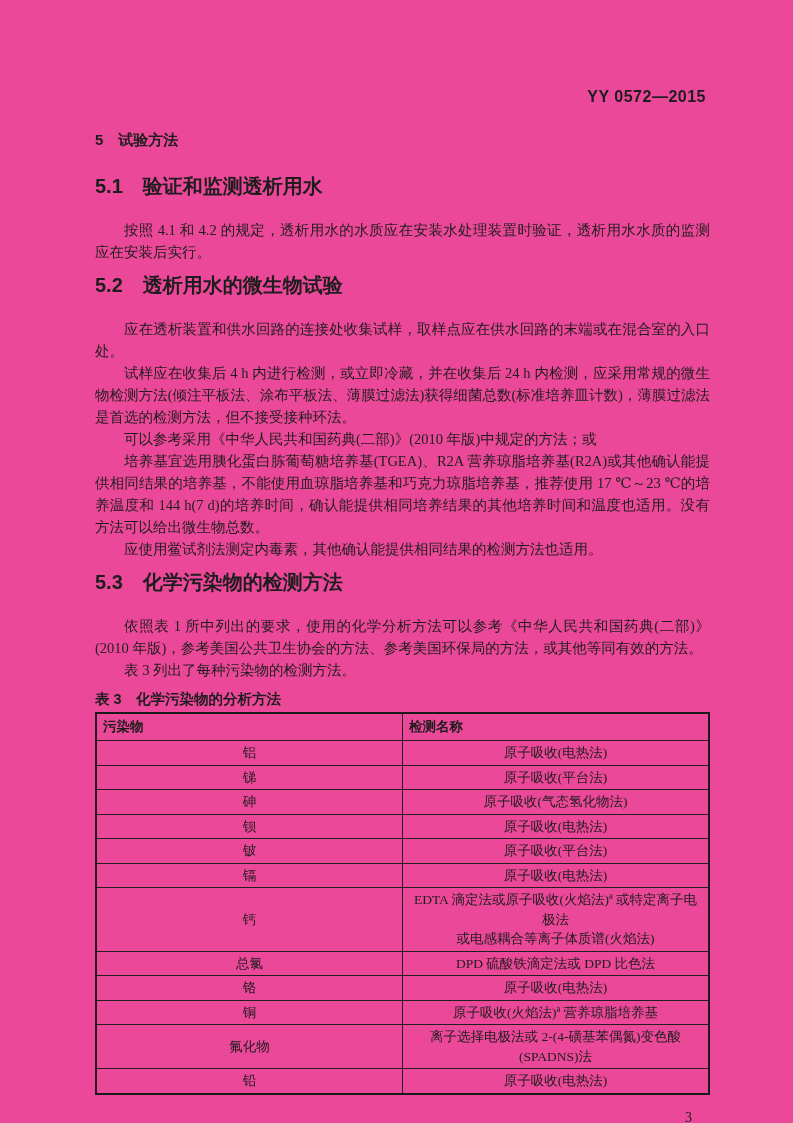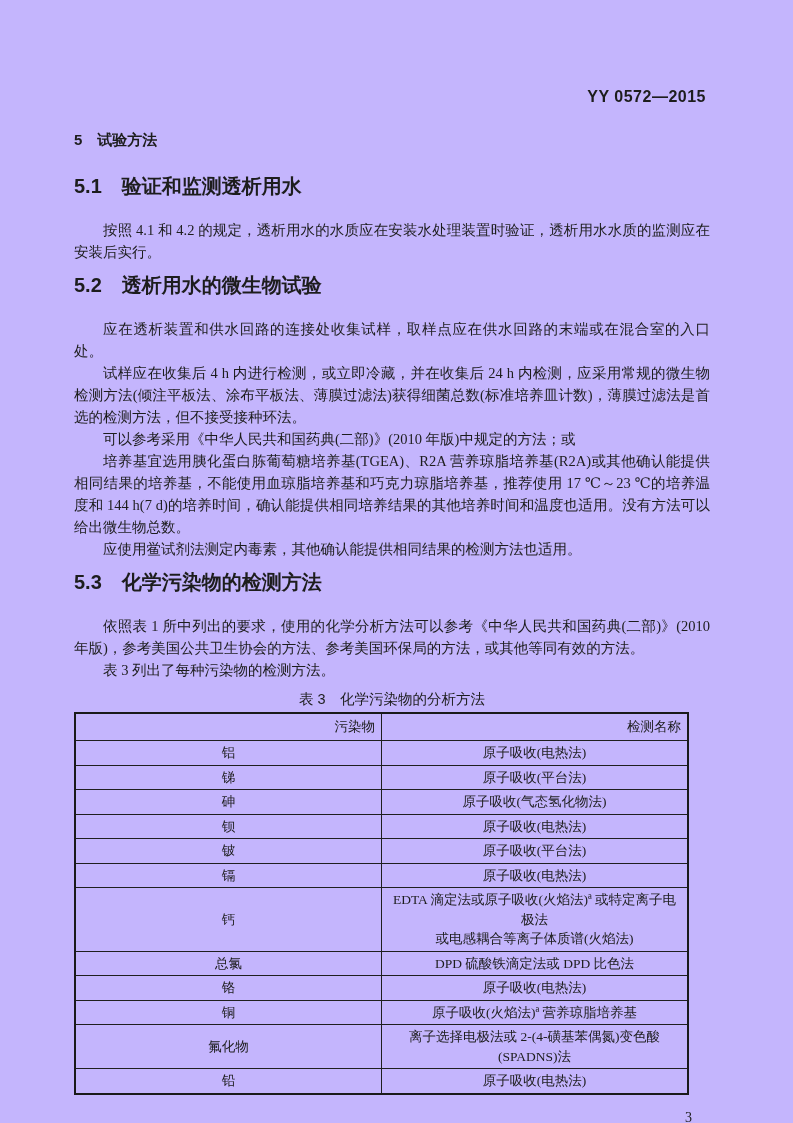--- a/index.html
+++ b/index.html
@@ -1,21 +1,21 @@
 <!DOCTYPE html>
 <html lang="zh"><head>
 <meta charset="utf-8">
 <style>
   html, body { margin:0; padding:0; background:#ffffff; }
   .page {
     position: relative;
     width: 793px; height: 1123px;
     box-sizing: border-box;
-    background: #c4b5fd;
-    padding: 88px 83px 0 74px;
+    background: #ec4899;
+    padding: 88px 83px 0 95px;
     color: #1d1d1d;
     font-family: "Liberation Serif", "DejaVu Serif", serif;
     overflow: hidden;
   }
   .doc-header {
     text-align: right;
     font-family: "Liberation Sans", "DejaVu Sans", sans-serif;
     font-weight: 700;
     font-size: 16px;
     line-height: 18px;
@@ -40,41 +40,41 @@
     font-size: 14.5px;
     line-height: 22px;
     text-align: justify;
     text-indent: 2em;
     margin: 0;
   }
   p.body.first { margin-top: 23px; }
   .h-sub.tight { margin-top: 12px; }
   .table-caption {
     margin-top: 8px;
-    text-align: center;
+    text-align: left;
     font-family: "Liberation Sans", "DejaVu Sans", sans-serif;
-    font-weight: 400;
+    font-weight: 700;
     font-size: 14.5px;
     line-height: 20px;
   }
   table.analysis {
     width: 615px;
     margin-top: 3px;
     border-collapse: collapse;
     border: 2px solid #1a1a1a;
     font-size: 13.5px;
     table-layout: fixed;
   }
   table.analysis th, table.analysis td {
     border: 1px solid #1f1f1f;
     padding: 2px 6px;
     line-height: 19.5px;
     font-weight: normal;
   }
-  table.analysis th { text-align: right; height: 22px; }
+  table.analysis th { text-align: left; height: 22px; font-weight: bold; }
   td.c1 { width: 313px; text-align: center; }
   td.c2 { text-align: center; padding-left: 13px; white-space: pre-line; }
   .page-num {
     margin-top: 14px;
     text-align: right;
     padding-right: 18px;
     font-size: 14px;
     line-height: 18px;
   }
 </style>

